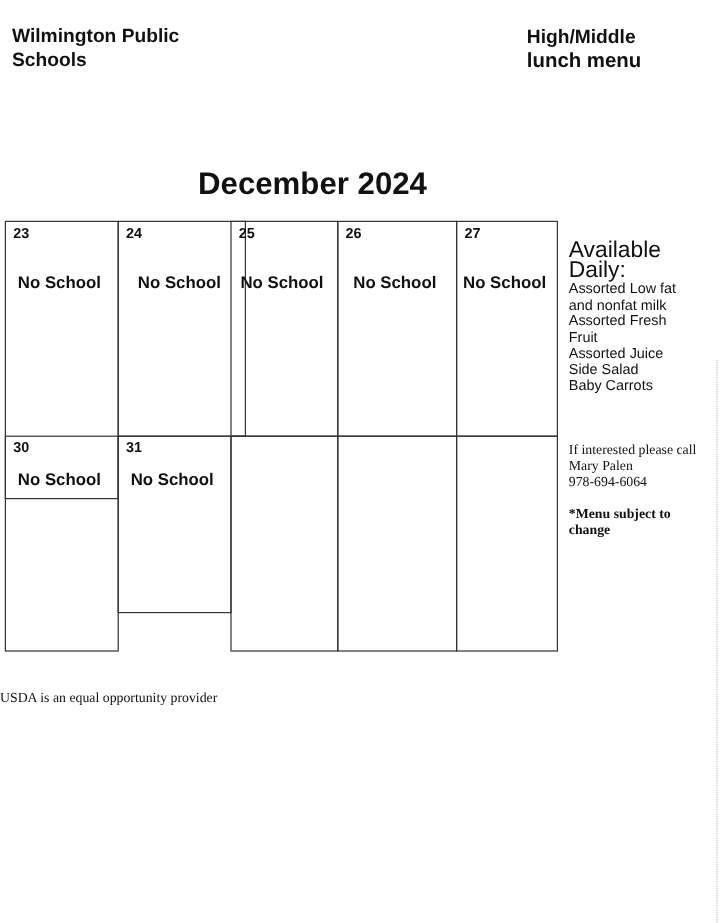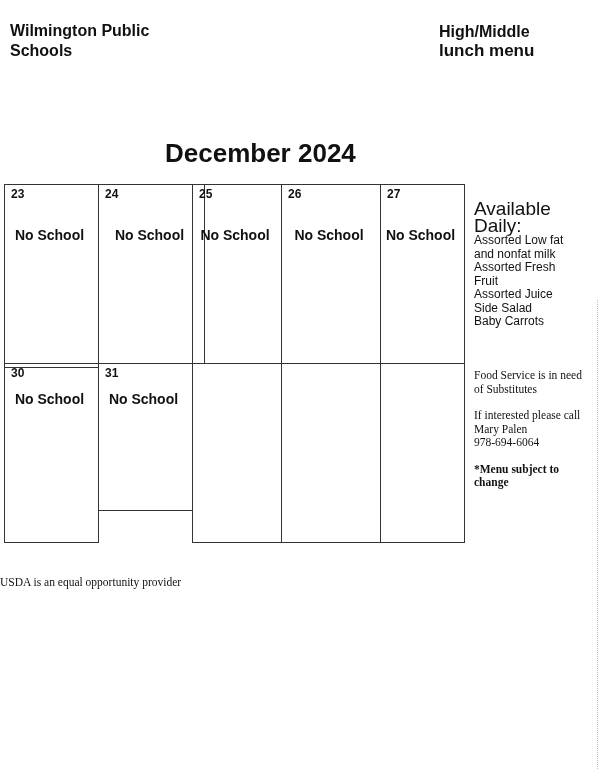--- a/index.html
+++ b/index.html
@@ -28,21 +28,21 @@
 <body>
 
 <div class="abs school-name">Wilmington Public Schools</div>
 <div class="abs menu-type-1">High/Middle</div>
 <div class="abs menu-type-2">lunch menu</div>
 
 <div class="abs month-title">December 2024</div>
 
 <div class="abs calendar">
 
-  <div class="cell" style="left:0;top:0;width:95px;height:184px;">
+  <div class="cell" style="left:0;top:0;width:95px;height:232px;">
     <span class="day-num">23</span>
     <span class="day-text" style="top:42px;">No School</span>
   </div>
   <div class="cell" style="left:94px;top:0;width:107px;height:180px;">
     <span class="day-num">24</span>
     <span class="day-text" style="top:42px;">No School</span>
   </div>
   <div class="cell" style="left:188px;top:0;width:90px;height:180px;">
     <span class="day-num">25</span>
     <span class="day-text" style="top:42px;">No School</span>
@@ -83,21 +83,20 @@
   <div>Assorted Low fat</div>
   <div>and nonfat milk</div>
   <div>Assorted Fresh</div>
   <div>Fruit</div>
   <div>Assorted Juice</div>
   <div>Side Salad</div>
   <div>Baby Carrots</div>
 </div>
 
 <div class="abs sidebar-notes">
-  <p>Food Service is in need of Substitutes</p>
   <p style="margin-bottom:0;">If interested please call Mary Palen</p>
   <p>978-694-6064</p>
   <p class="bold">*Menu subject to change</p>
 </div>
 
 <div class="abs footer">USDA is an equal opportunity provider</div>
 
 <div class="abs edge-line"></div>
 
 </body></html>

